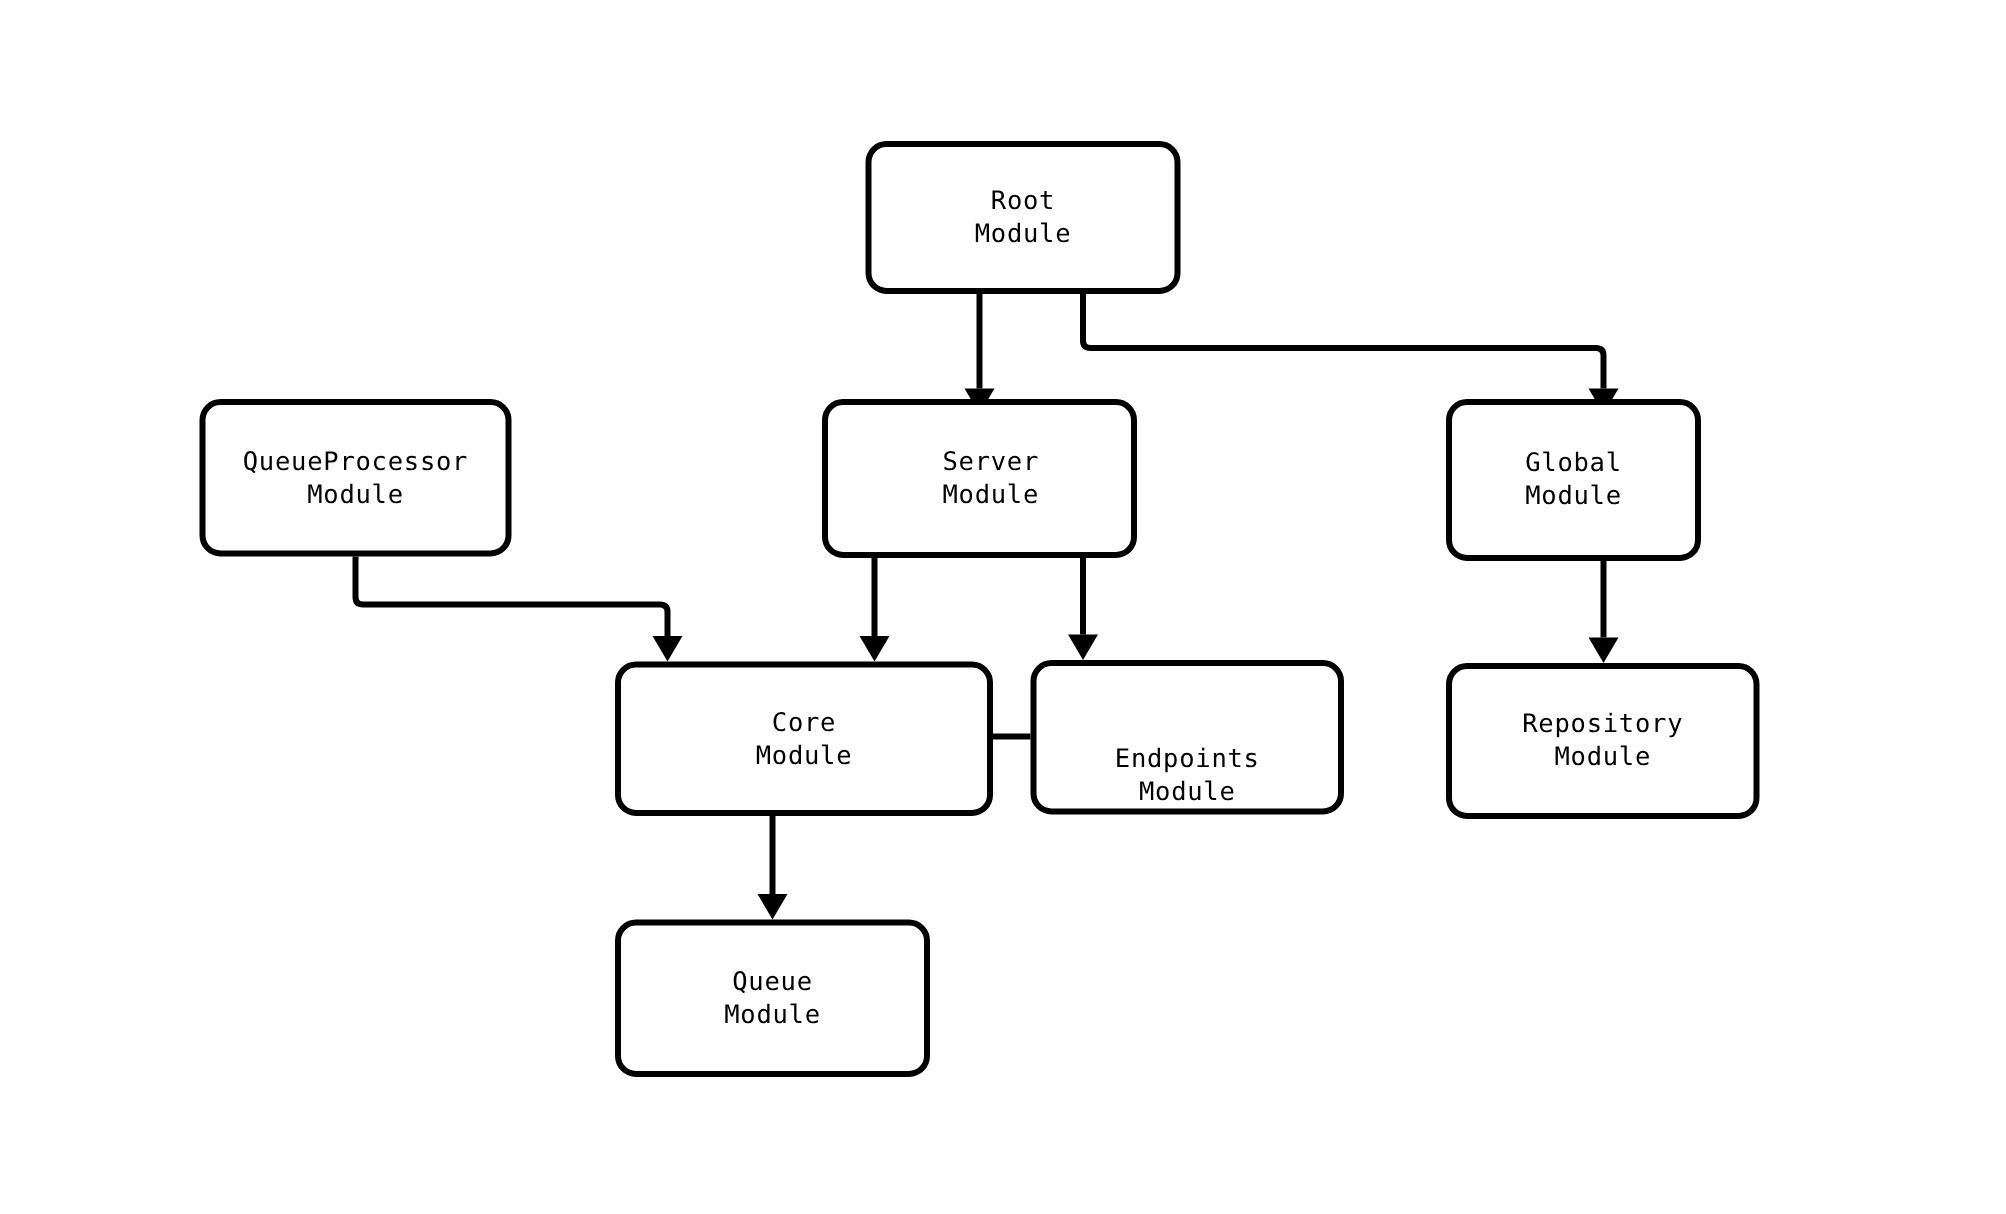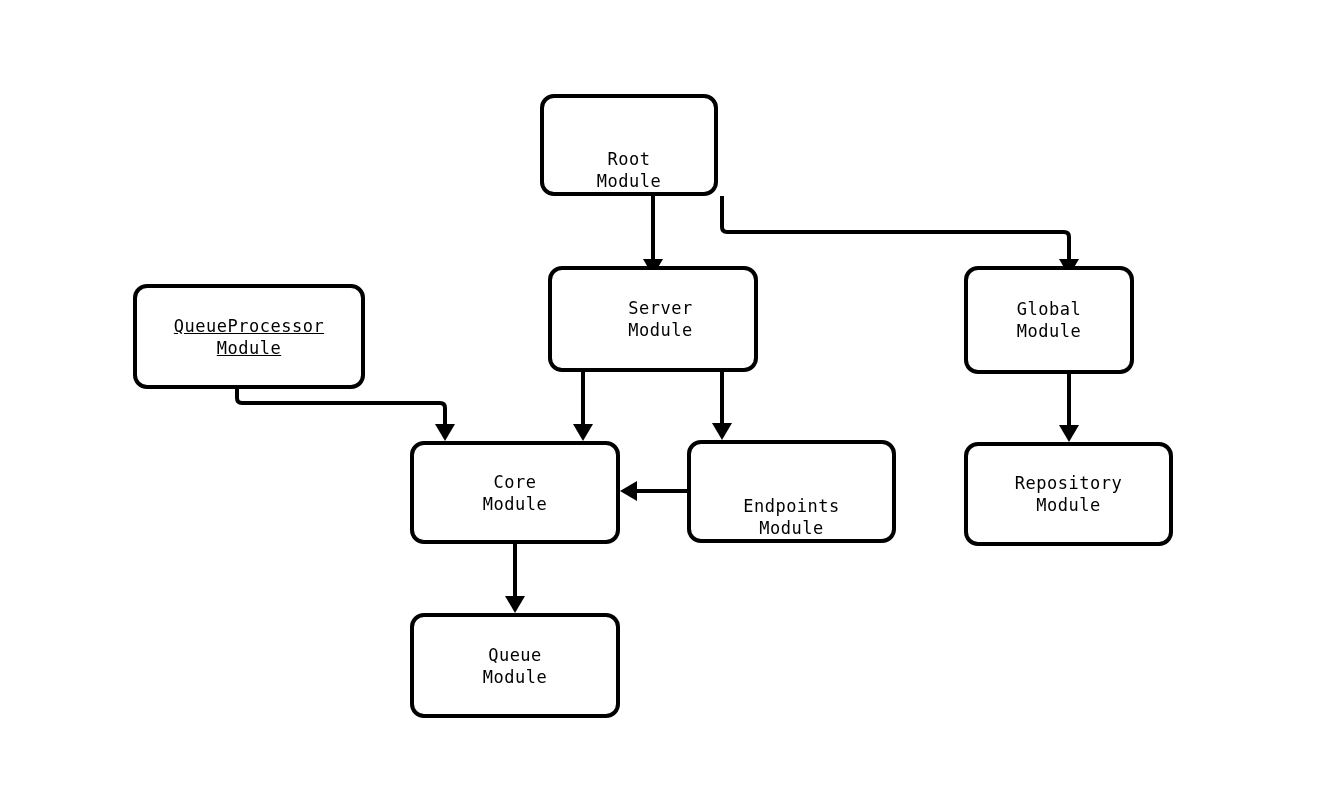--- a/index.html
+++ b/index.html
@@ -72,41 +72,41 @@
         <polygon points="722,440 712,423 732,423" fill="#000000" stroke="none"></polygon>
         <path d="M 1069 374 L 1069 425" stroke="#000000"></path>
         <polygon points="1069,442 1059,425 1079,425" fill="#000000" stroke="none"></polygon>
         <path d="M 687 491 L 637 491" stroke="#000000"></path>
         <polygon points="620,491 637,481 637,501" fill="#000000" stroke="none"></polygon>
         <path d="M 515 544 L 515 596" stroke="#000000"></path>
         <polygon points="515,613 505,596 525,596" fill="#000000" stroke="none"></polygon>
       </g>
   </svg>
 
-  <div class="node-box" style="left:540px; top:94px; width:178px; height:102px;justify-content:flex-end;">
+  <div class="node-box" style="left:577px; top:94px; width:210px; height:102px;">
     <span class="node-line">Root</span>
     <span class="node-line">Module</span>
   </div>
 
-  <div class="node-box" style="left:133px; top:284px; width:232px; height:105px;text-decoration:underline;">
+  <div class="node-box" style="left:133px; top:266px; width:208px; height:105px;">
     <span class="node-line">QueueProcessor</span>
     <span class="node-line">Module</span>
   </div>
 
   <div class="node-box" style="left:548px; top:266px; width:210px; height:106px;padding-left:15px;">
     <span class="node-line">Server</span>
     <span class="node-line">Module</span>
   </div>
 
   <div class="node-box" style="left:964px; top:266px; width:170px; height:108px;">
     <span class="node-line">Global</span>
     <span class="node-line">Module</span>
   </div>
 
-  <div class="node-box" style="left:410px; top:441px; width:210px; height:103px;">
+  <div class="node-box" style="left:410px; top:441px; width:252px; height:103px;">
     <span class="node-line">Core</span>
     <span class="node-line">Module</span>
   </div>
 
   <div class="node-box" style="left:687px; top:440px; width:209px; height:103px;justify-content:flex-end;">
     <span class="node-line">Endpoints</span>
     <span class="node-line">Module</span>
   </div>
 
   <div class="node-box" style="left:964px; top:442px; width:209px; height:104px;">

